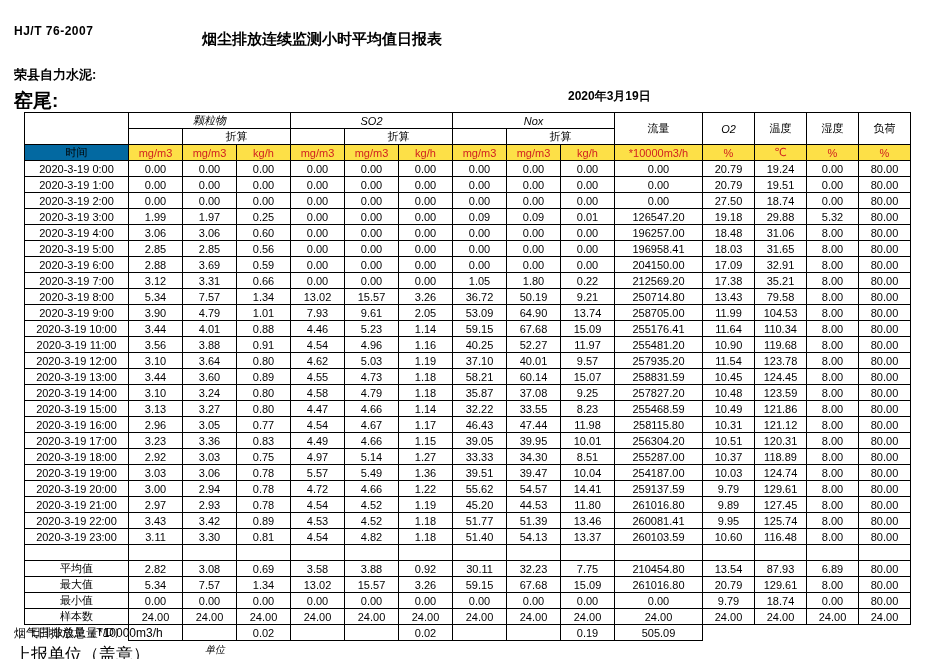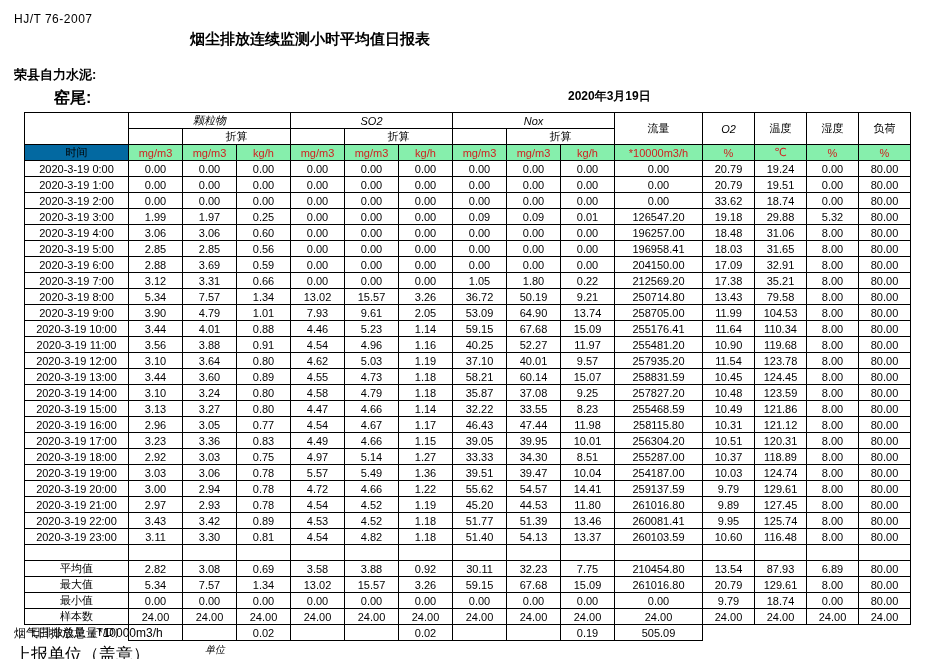--- a/index.html
+++ b/index.html
@@ -6,36 +6,37 @@
   body{
     width:935px;height:659px;
     background:#ffffff;
     font-family:"Liberation Sans","DejaVu Sans",sans-serif;
     font-size:11px;
     color:#000000;
     position:relative;
     overflow:hidden;
   }
   .std-code{
-    position:absolute;left:14px;top:12px;
-    font-size:12px;font-weight:normal;letter-spacing:.5px;
+    position:absolute;left:14px;top:24px;
+    font-size:12px;font-weight:bold;letter-spacing:.5px;
   }
   .doc-title{
     position:absolute;left:0;top:30px;width:620px;
     text-align:center;
     font-size:15px;font-weight:bold;
     font-family:"DejaVu Sans","Liberation Sans",sans-serif;
+    padding-left:12px;
   }
   .company{
     position:absolute;left:14px;top:66px;
     font-size:13px;font-weight:bold;
   }
   .outlet{
     position:absolute;left:14px;top:88px;
-    font-size:16px;font-weight:bold;margin-left:40px;
+    font-size:19px;font-weight:bold;
   }
   .report-date{
     position:absolute;left:568px;top:88px;
     font-size:12px;
     font-weight:bold;
   }
   table.report{
     position:absolute;left:24px;top:112px;
     border-collapse:collapse;
     table-layout:fixed;
@@ -46,21 +47,21 @@
     font-weight:normal;
     font-size:11px;
     height:15px;
     padding:0 3px;
     text-align:center;
     white-space:nowrap;
     overflow:hidden;
   }
   td.num{text-align:right;padding-right:5px;}
   td.lbl{text-align:right;padding-right:6px;}
-  .unit-row td{background:#86efac;color:#d02020;font-size:10px;height:14px;}
+  .unit-row td{background:#fde047;color:#d02020;font-size:10px;height:14px;}
   .unit-row td.time-cell{color:#000000;background:#0369a1;text-align:center;}
   .grp{font-style:italic;font-size:11px;}
   .sub{font-size:11px;}
   .blank-row td{height:14px;}
   .footer1{
     position:absolute;left:14px;top:625px;font-size:12px;
   }
   .footer2{
     position:absolute;left:14px;top:643px;font-size:17px;
   }
@@ -174,21 +175,21 @@
         <td class="num">0.00</td>
         <td class="num">0.00</td>
         <td class="num">0.00</td>
         <td class="num">0.00</td>
         <td class="num">0.00</td>
         <td class="num">0.00</td>
         <td class="num">0.00</td>
         <td class="num">0.00</td>
         <td class="num">0.00</td>
         <td class="num">0.00</td>
-        <td class="num">33.62</td>
+        <td class="num">27.50</td>
         <td class="num">18.74</td>
         <td class="num">0.00</td>
         <td class="num">80.00</td>
       </tr>
       <tr>
         <td class="num">2020-3-19 3:00</td>
         <td class="num">1.99</td>
         <td class="num">1.97</td>
         <td class="num">0.25</td>
         <td class="num">0.00</td>

